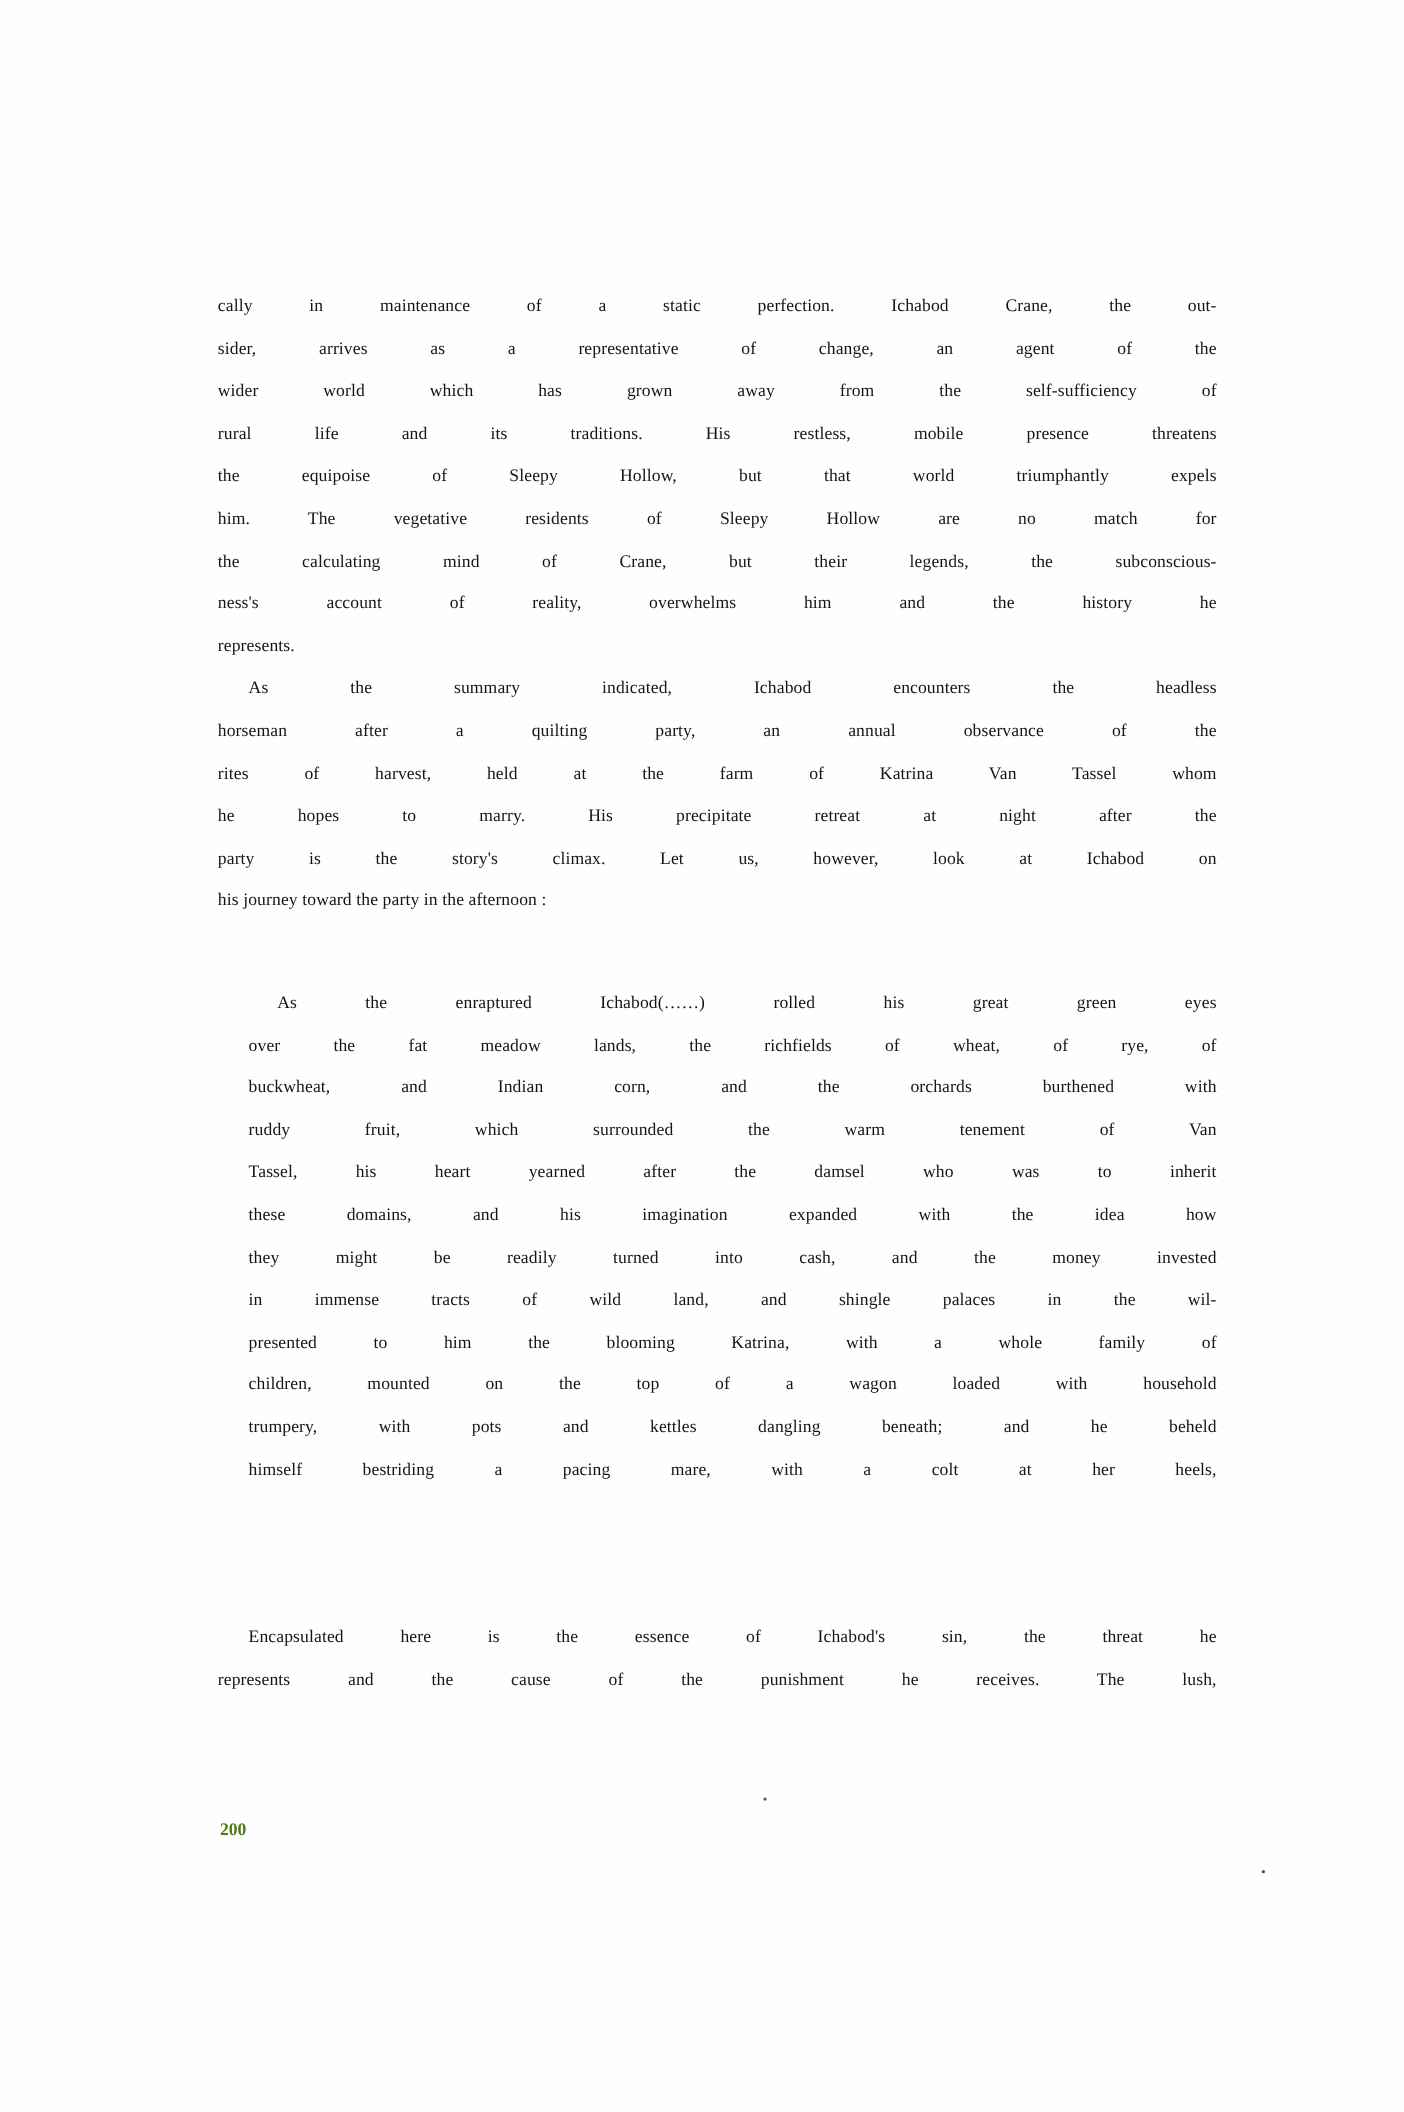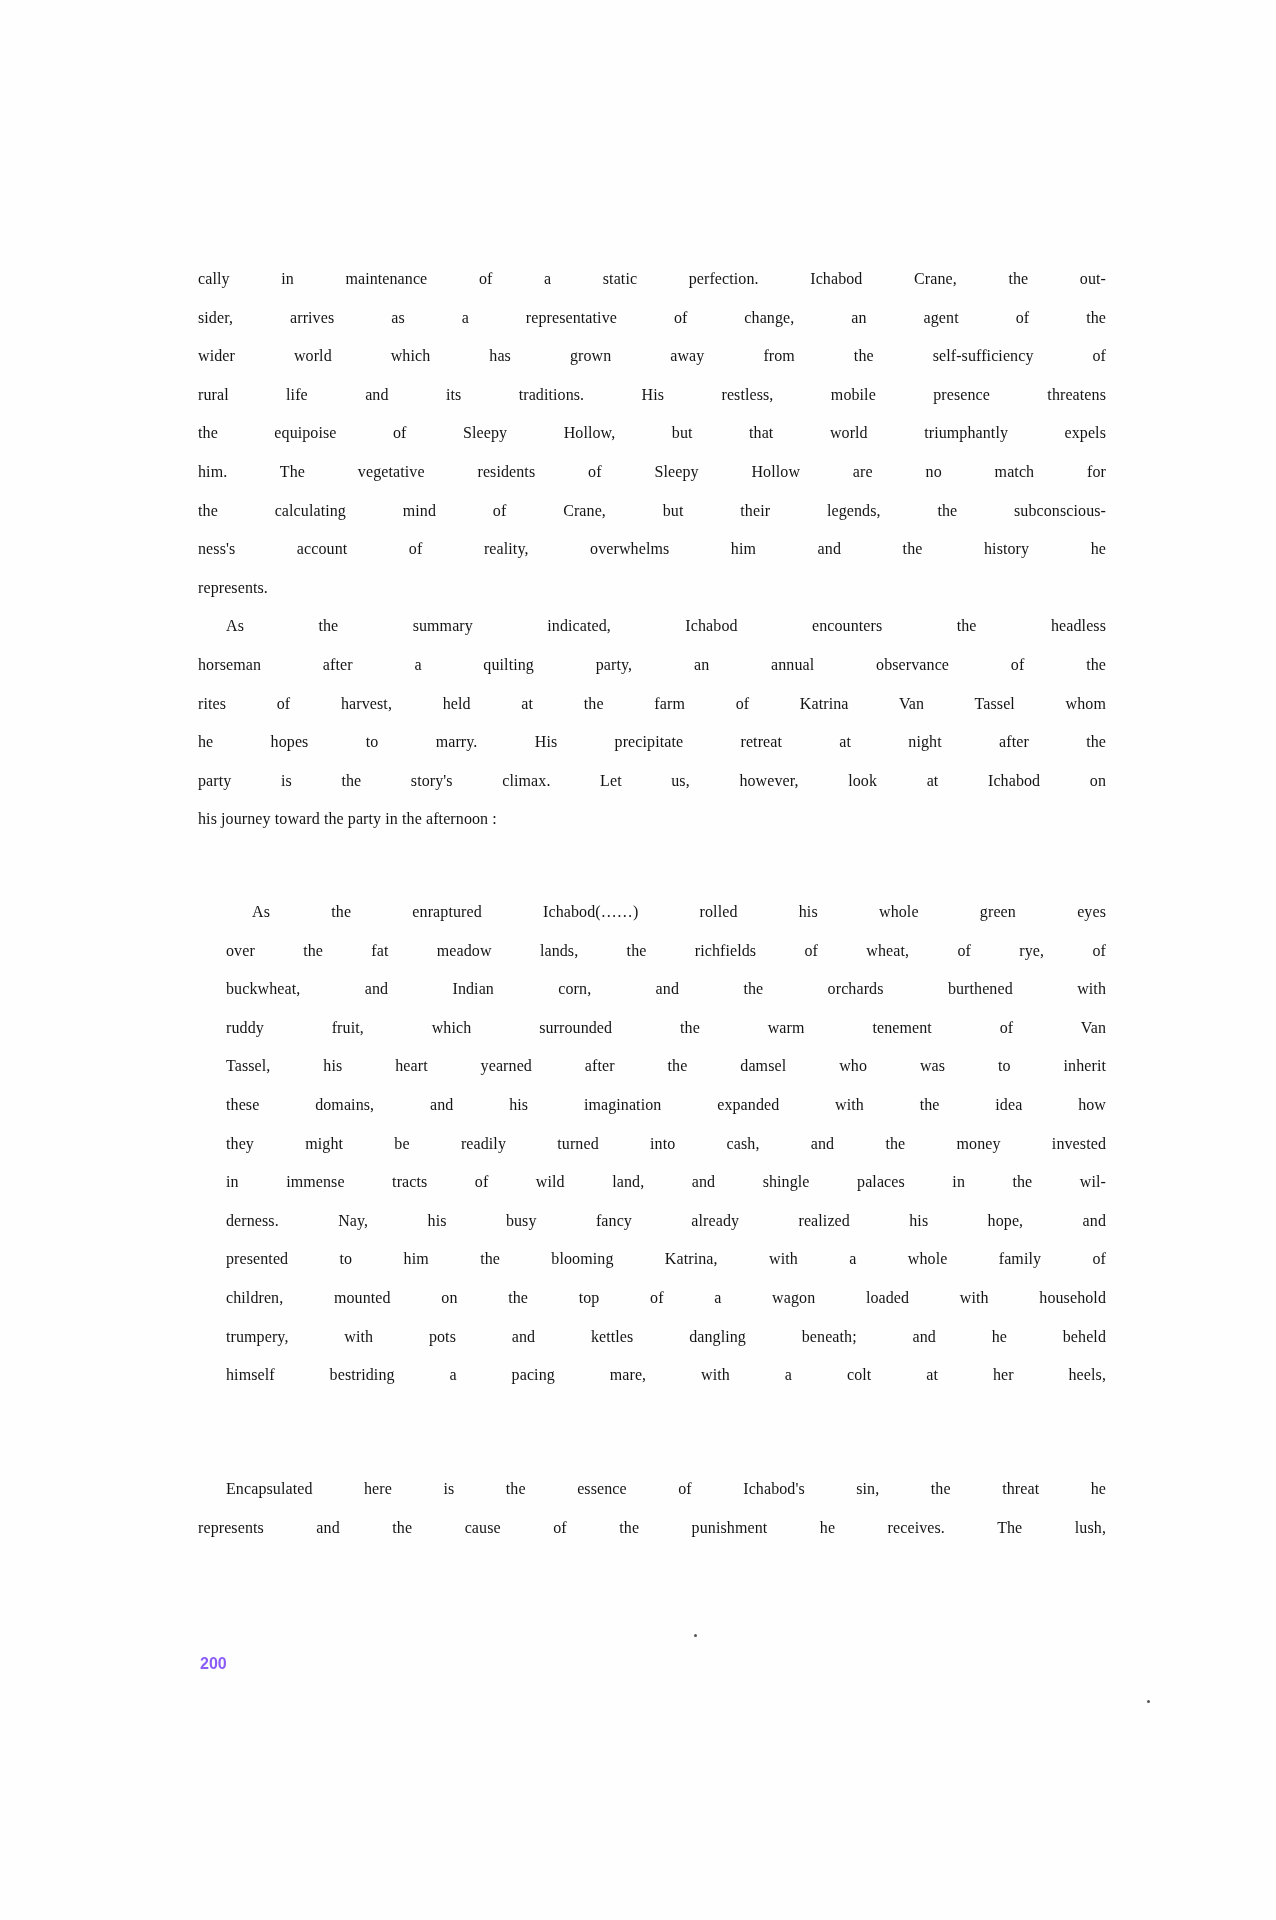--- a/index.html
+++ b/index.html
@@ -11,21 +11,21 @@
   .line {
     font-size: 16px; height: 38.6px; line-height: 38.6px; white-space: nowrap;
     text-align: justify; text-align-last: justify; letter-spacing: 0.1px;
   }
   .line.last { text-align-last: left; }
   .line.indent { padding-left: 28px; }
   .quote { position: absolute; left: 226px; width: 880px; top: 893px; }
   .quote .line.indent { padding-left: 26px; }
   .para3 { position: absolute; left: 198px; width: 908px; top: 1470px; }
   .para3 .line.indent { padding-left: 28px; }
-  .pgnum { position: absolute; left: 200px; top: 1655px; font-family: Liberation Sans, sans-serif; font-weight: bold; font-size: 16px; letter-spacing: 0px; color: #8b5cf6; }
+  .pgnum { position: absolute; left: 200px; top: 1655px; font-family: Liberation Serif, serif; font-weight: bold; font-size: 16px; letter-spacing: 0px; color: #4d7c0f; }
   .speck { position: absolute; width: 3px; height: 3px; border-radius: 50%; background: #555; }
 </style>
 </head>
 <body>
 
 <div class="page">
   <div class="line">cally in maintenance of a static perfection. Ichabod Crane, the out-</div>
   <div class="line">sider, arrives as a representative of change, an agent of the</div>
   <div class="line">wider world which has grown away from the self-sufficiency of</div>
   <div class="line">rural life and its traditions. His restless, mobile presence threatens</div>
@@ -39,29 +39,28 @@
     <div class="line indent">As the summary indicated, Ichabod encounters the headless</div>
     <div class="line">horseman after a quilting party, an annual observance of the</div>
     <div class="line">rites of harvest, held at the farm of Katrina Van Tassel whom</div>
     <div class="line">he hopes to marry. His precipitate retreat at night after the</div>
     <div class="line">party is the story's climax. Let us, however, look at Ichabod on</div>
     <div class="line last">his journey toward the party in the afternoon :</div>
   </div>
 </div>
 
 <div class="quote">
-  <div class="line indent">As the enraptured Ichabod(……) rolled his whole green eyes</div>
+  <div class="line indent">As the enraptured Ichabod(……) rolled his great green eyes</div>
   <div class="line">over the fat meadow lands, the richfields of wheat, of rye, of</div>
   <div class="line">buckwheat, and Indian corn, and the orchards burthened with</div>
   <div class="line">ruddy fruit, which surrounded the warm tenement of Van</div>
   <div class="line">Tassel, his heart yearned after the damsel who was to inherit</div>
   <div class="line">these domains, and his imagination expanded with the idea how</div>
   <div class="line">they might be readily turned into cash, and the money invested</div>
   <div class="line">in immense tracts of wild land, and shingle palaces in the wil-</div>
-  <div class="line">derness. Nay, his busy fancy already realized his hope, and</div>
   <div class="line">presented to him the blooming Katrina, with a whole family of</div>
   <div class="line">children, mounted on the top of a wagon loaded with household</div>
   <div class="line">trumpery, with pots and kettles dangling beneath; and he beheld</div>
   <div class="line">himself bestriding a pacing mare, with a colt at her heels,</div>
 </div>
 
 <div class="para3">
   <div class="line indent">Encapsulated here is the essence of Ichabod's sin, the threat he</div>
   <div class="line">represents and the cause of the punishment he receives. The lush,</div>
 </div>

